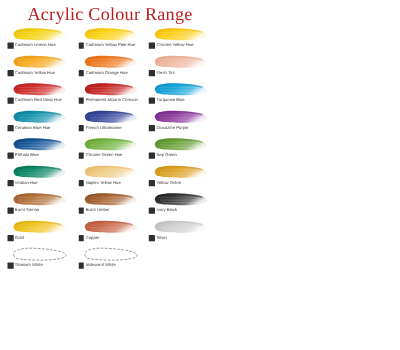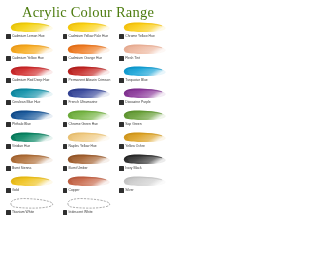--- a/index.html
+++ b/index.html
@@ -13,21 +13,21 @@
     height: 280px;
     overflow: hidden;
     font-family: "Liberation Sans", sans-serif;
     position: relative;
   }
 
   #chart-title {
     text-align: center;
     font-family: "Liberation Serif", serif;
     font-size: 14.5px;
-    color: #4d7c0f;
+    color: #b91c1c;
     letter-spacing: 0.2px;
     padding-top: 5px;
     padding-bottom: 1px;
     line-height: 1.05;
     white-space: nowrap;
   }
 
   #swatch-grid {
     display: flex;
     flex-direction: column;

